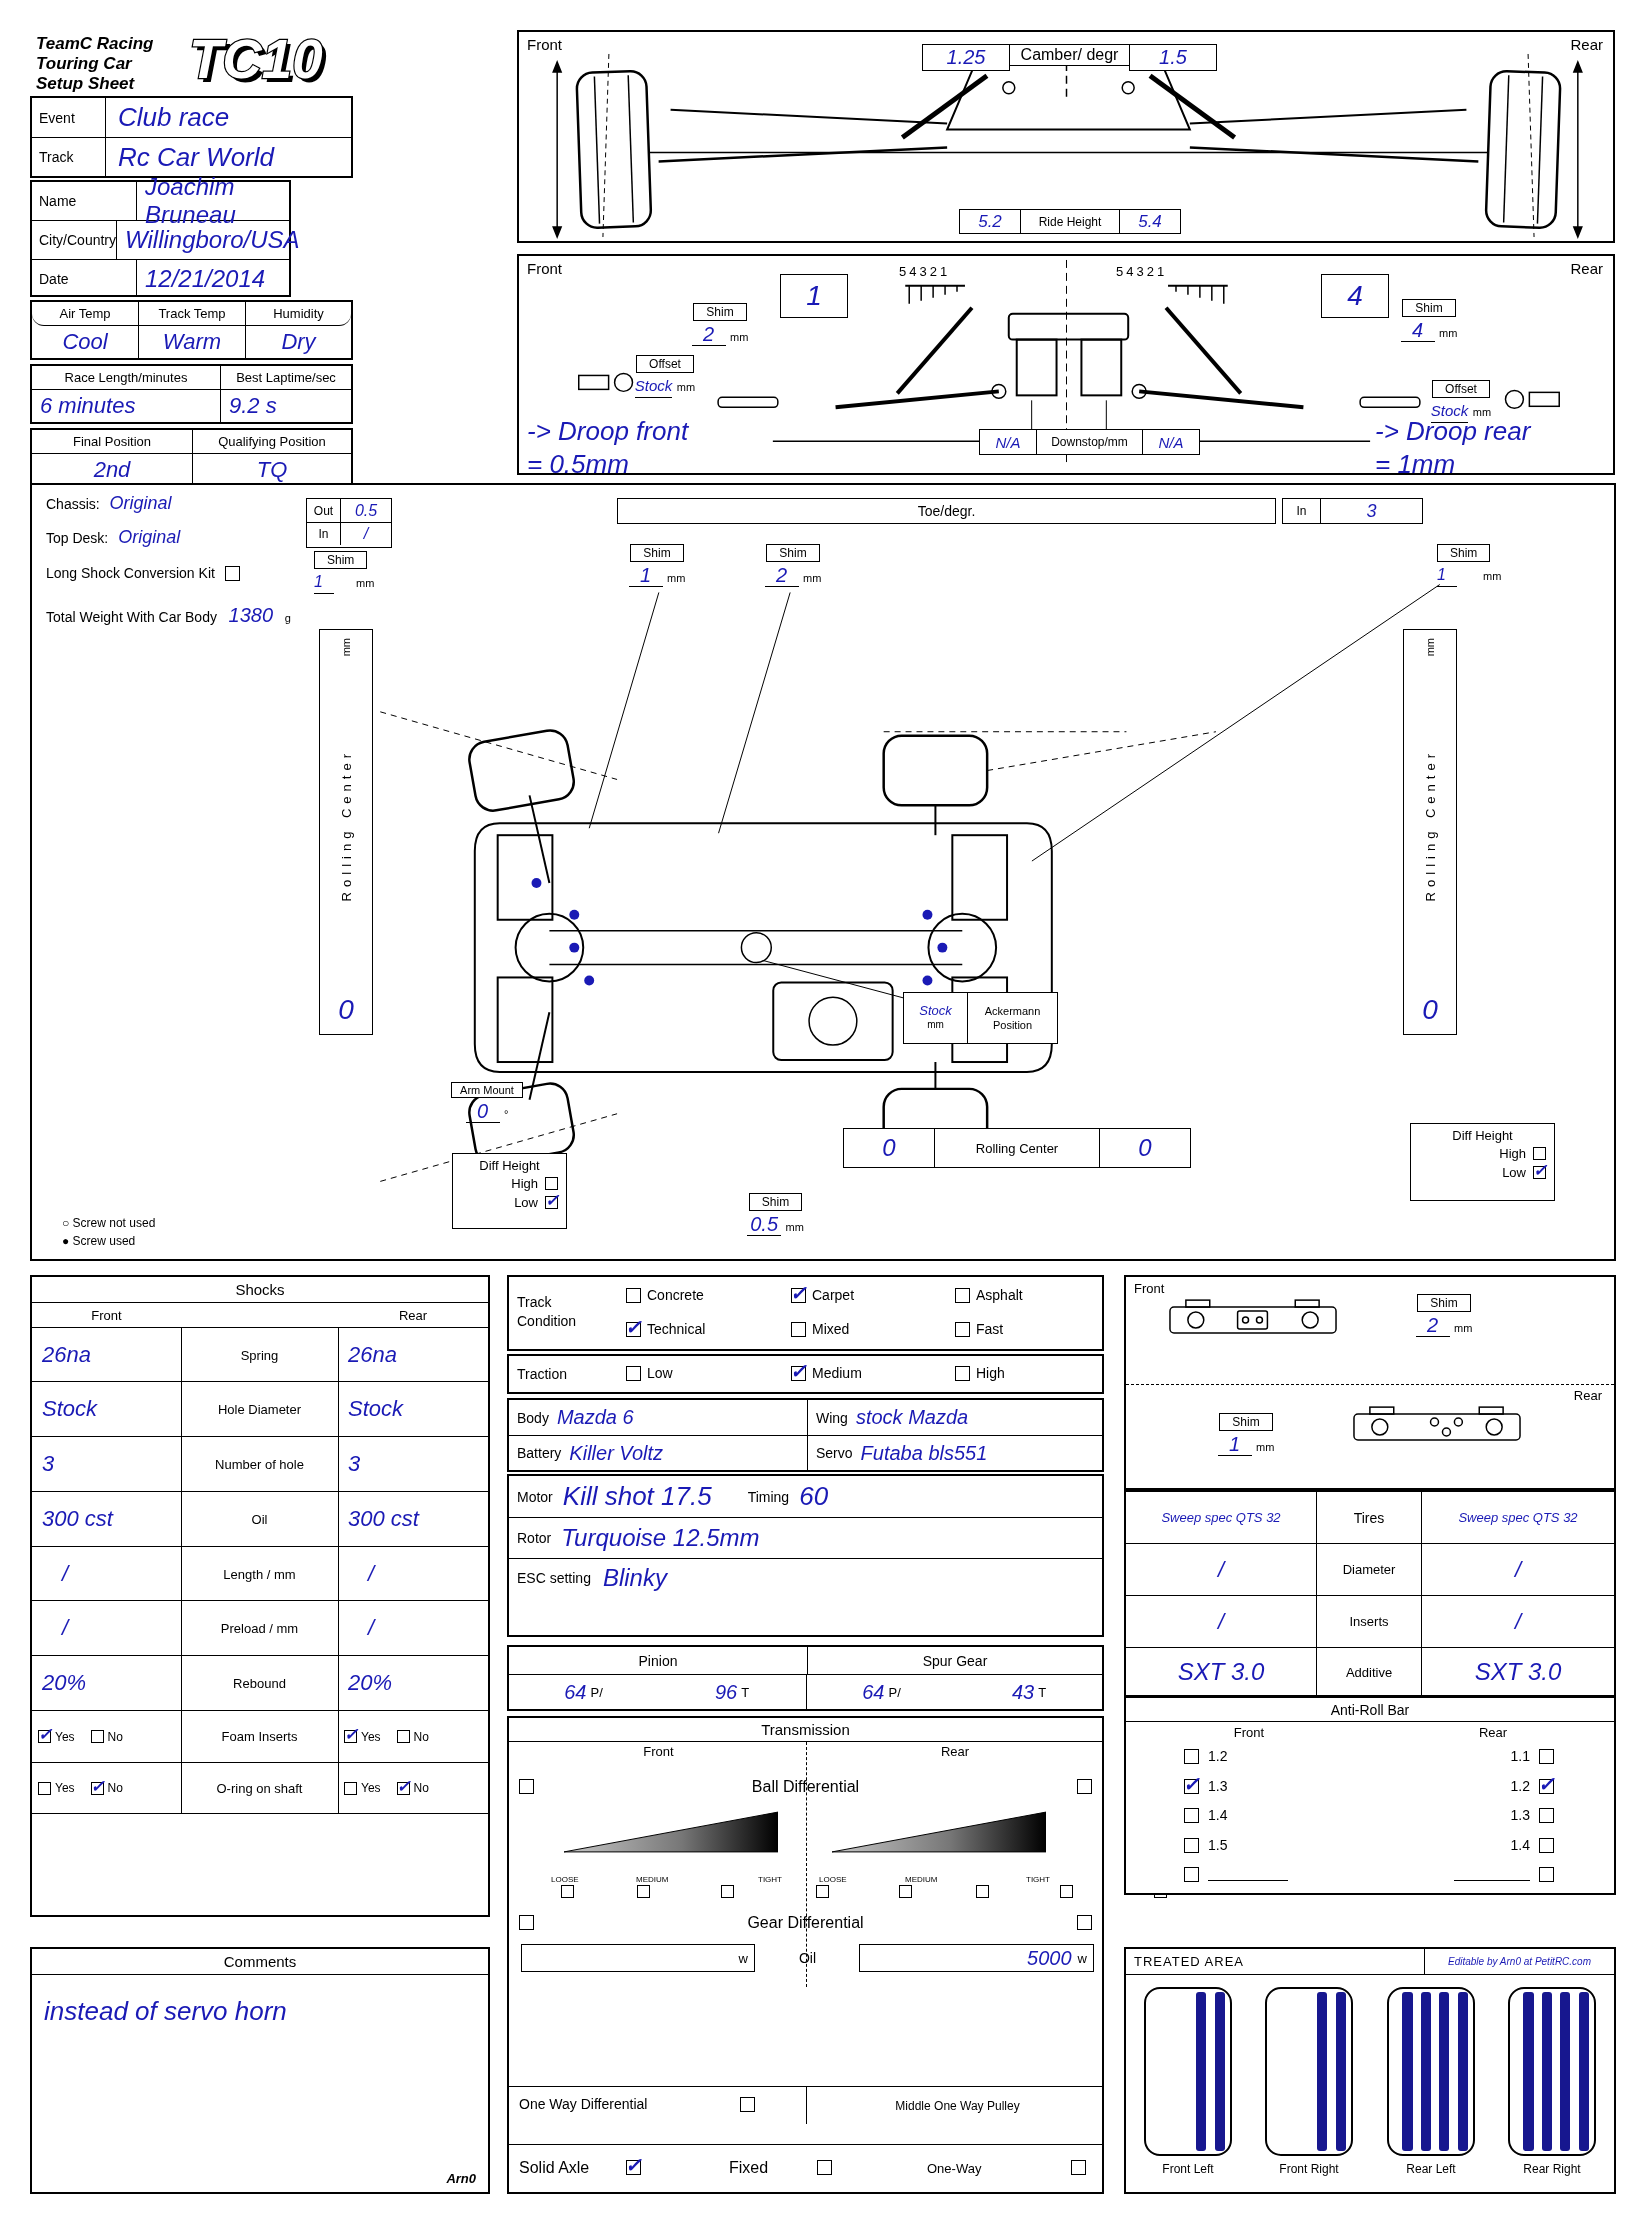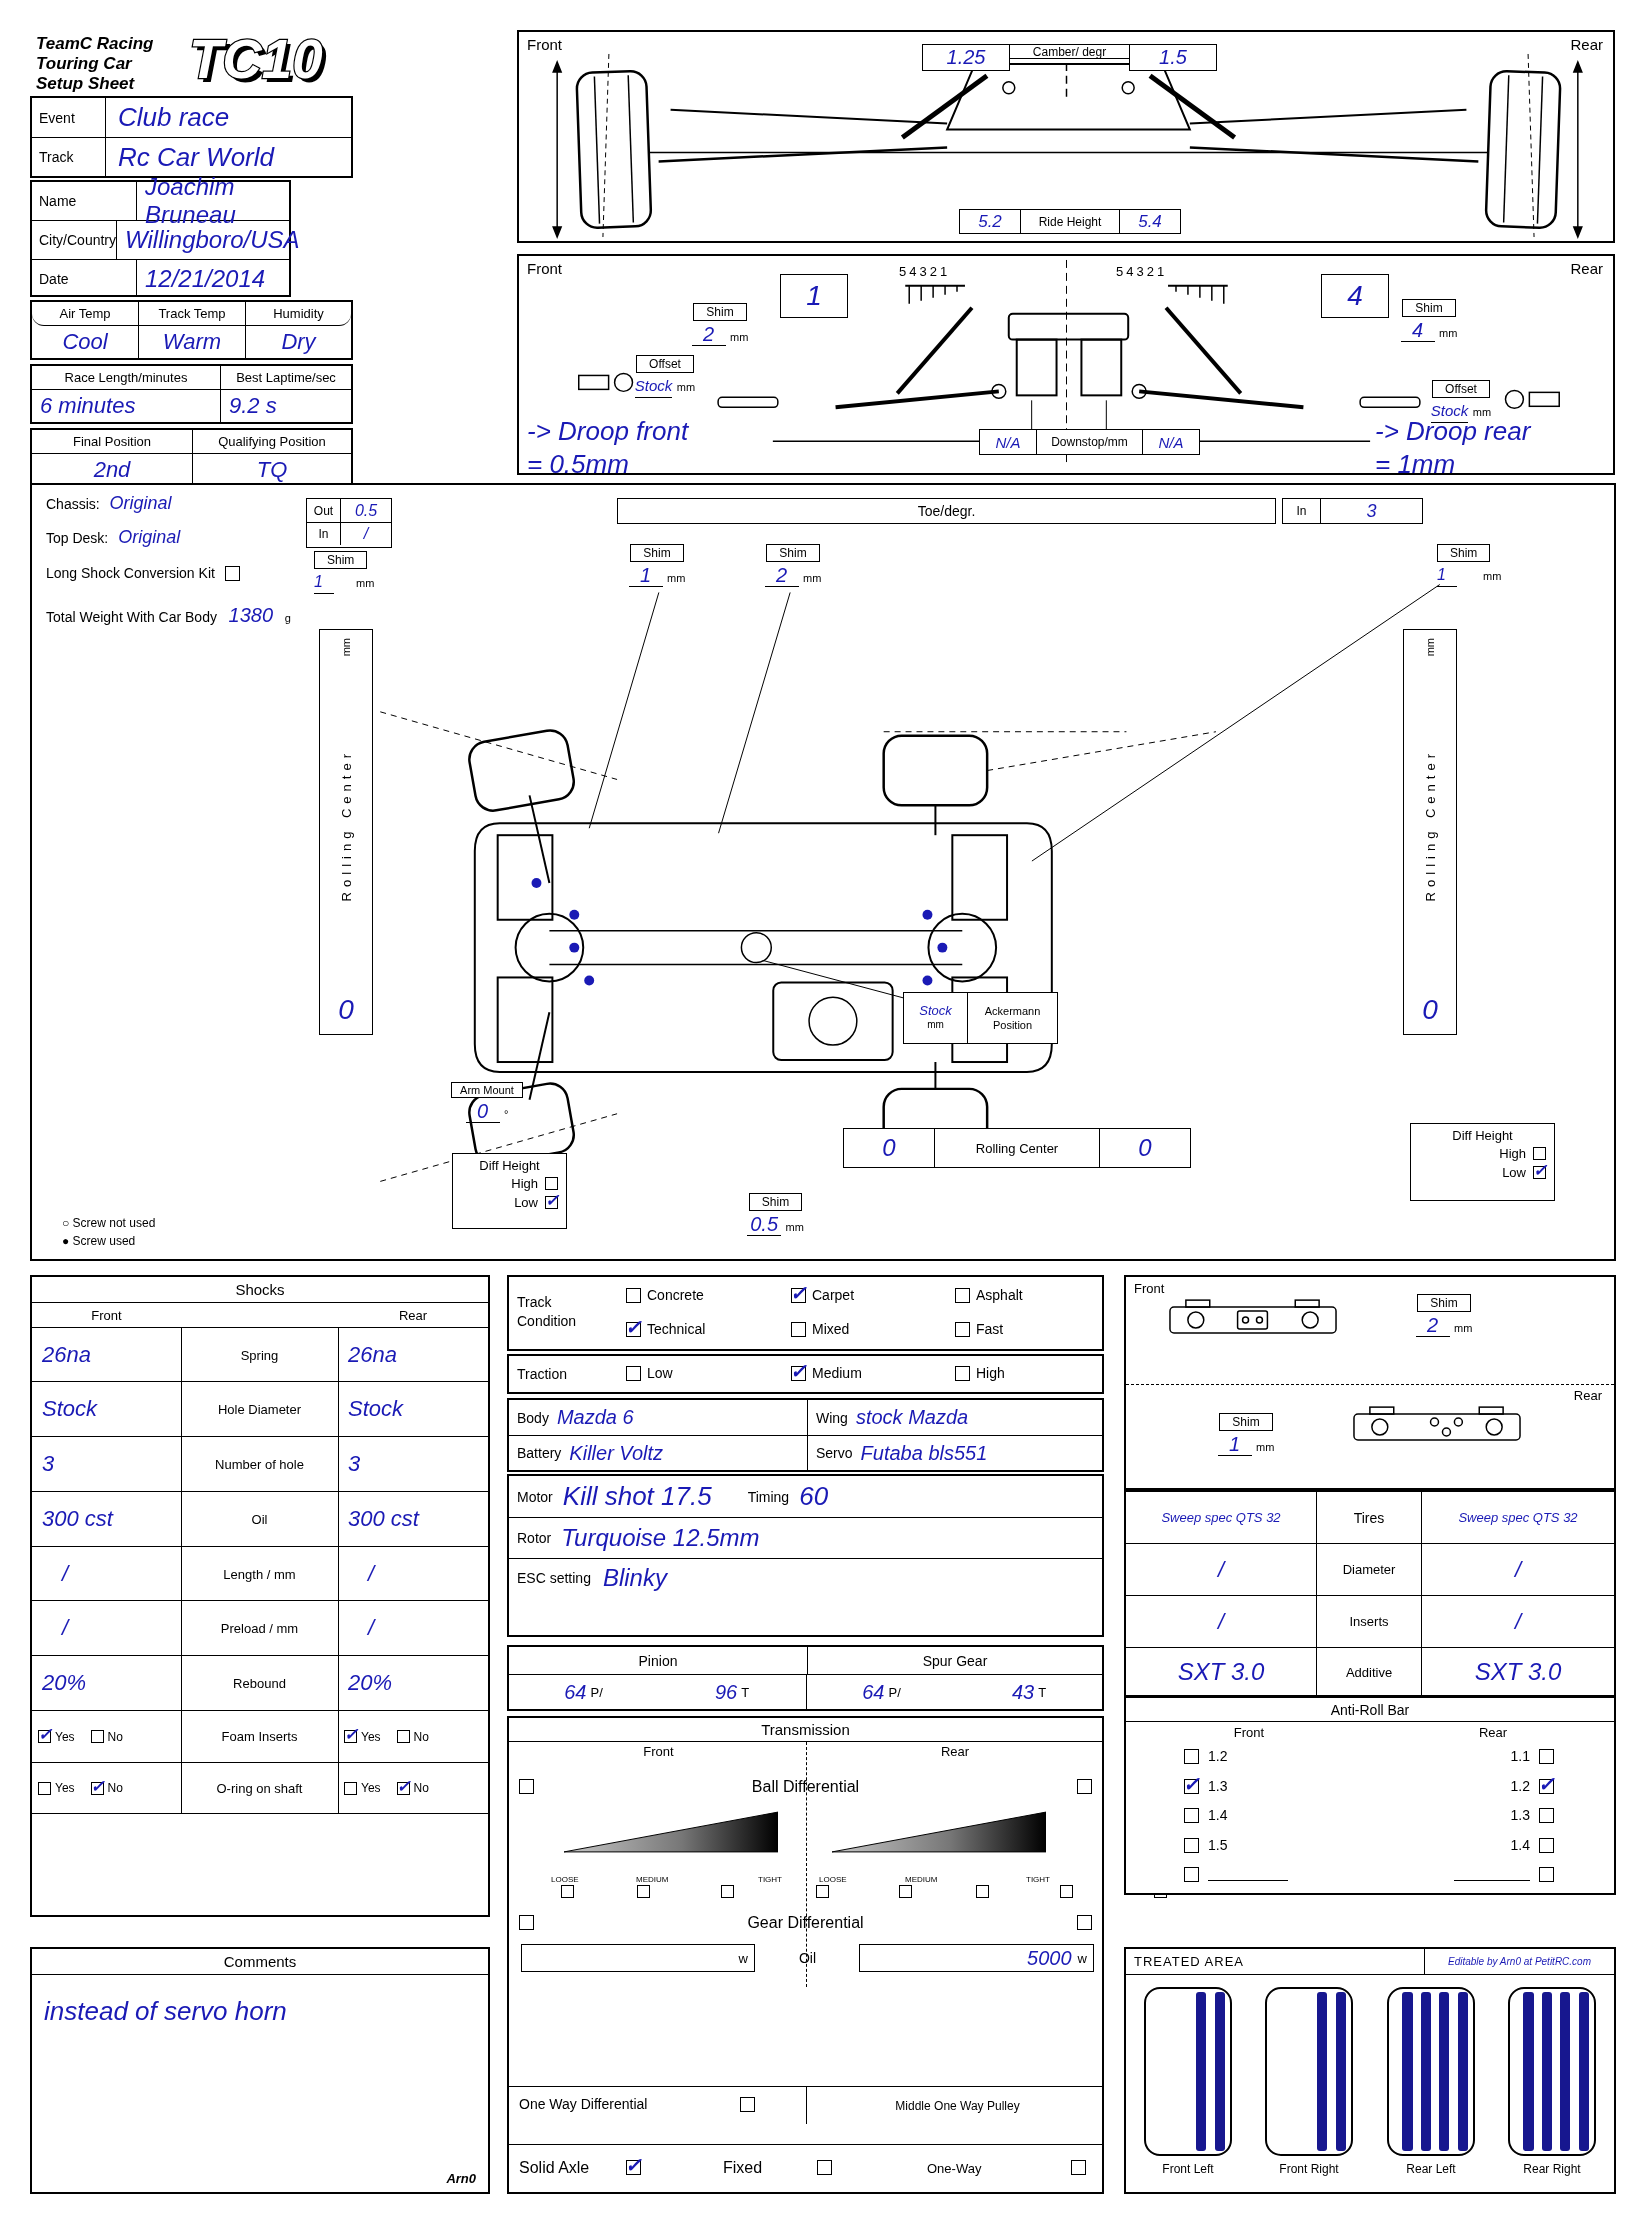--- a/index.html
+++ b/index.html
@@ -128,21 +128,21 @@
       <polygon points="38,12 34,22 42,22" fill="#000"></polygon>
       <polygon points="38,188 34,178 42,178" fill="#000"></polygon>
     <line x1="1064" y1="20" x2="1064" y2="180"></line>
       <polygon points="1064,12 1060,22 1068,22" fill="#000"></polygon>
       <polygon points="1064,188 1060,178 1068,178" fill="#000"></polygon>
   </svg>
   <div class="abs" style="left:8px;top:4px;font-size:15px;">Front</div>
   <div class="abs" style="right:10px;top:4px;font-size:15px;">Rear</div>
   <div class="abs" style="left:403px;top:12px;display:flex;z-index:2;">
     <div class="bx ctr hand" style="width:88px;height:27px;font-size:20px;">1.25</div>
-    <div class="bx ctr" style="width:119px;height:15px;font-size:12px;border-left:none;border-right:none;">Camber/ degr</div>
+    <div class="bx ctr" style="width:119px;height:22px;font-size:16px;border-left:none;border-right:none;">Camber/ degr</div>
     <div class="bx ctr hand" style="width:88px;height:27px;font-size:20px;">1.5</div>
   </div>
   <div class="abs" style="left:440px;top:177px;display:flex;z-index:2;">
     <div class="bx ctr hand" style="width:62px;height:25px;font-size:17px;">5.2</div>
     <div class="bx ctr" style="width:98px;height:25px;font-size:12px;border-left:none;border-right:none;">Ride Height</div>
     <div class="bx ctr hand" style="width:62px;height:25px;font-size:17px;">5.4</div>
   </div>
 </div>
 
 <div class="panel" style="left:517px;top:254px;width:1098px;height:221px;">
@@ -647,21 +647,21 @@
 
   <div class="abs" style="left:0;top:368px;width:100%;height:38px;border-top:1.6px solid #000;">
     <span style="position:absolute;left:10px;top:9px;font-size:14px;">One Way Differential</span>
     <span class="cb" style="position:absolute;left:231px;top:10px;"></span>
     <div class="abs" style="left:297px;top:0;height:100%;border-left:1.6px solid #000;"></div>
     <div class="ctr" style="position:absolute;left:299px;width:299px;height:100%;font-size:12px;">Middle One Way Pulley</div>
   </div>
   <div class="abs" style="left:0;top:426px;width:100%;height:50px;border-top:1.6px solid #000;">
     <span style="position:absolute;left:10px;top:14px;font-size:16px;">Solid Axle</span>
     <span class="cb checked" style="position:absolute;left:117px;top:15px;"></span>
-    <span style="position:absolute;left:214px;top:14px;font-size:16px;">Fixed</span>
+    <span style="position:absolute;left:220px;top:14px;font-size:16px;">Fixed</span>
     <span class="cb" style="position:absolute;left:308px;top:15px;"></span>
     <span style="position:absolute;left:418px;top:16px;font-size:13px;">One-Way</span>
     <span class="cb" style="position:absolute;left:562px;top:15px;"></span>
   </div>
 </div>
 
 <div class="panel" style="left:1124px;top:1275px;width:492px;height:215px;">
   <div class="abs" style="left:8px;top:4px;font-size:13px;">Front</div>
   <svg class="abs" style="left:40px;top:16px;" width="174" height="55" viewBox="0 0 175 55" fill="none" stroke="#000" stroke-width="1.5">
     <rect x="20" y="7" width="24" height="7"></rect>

